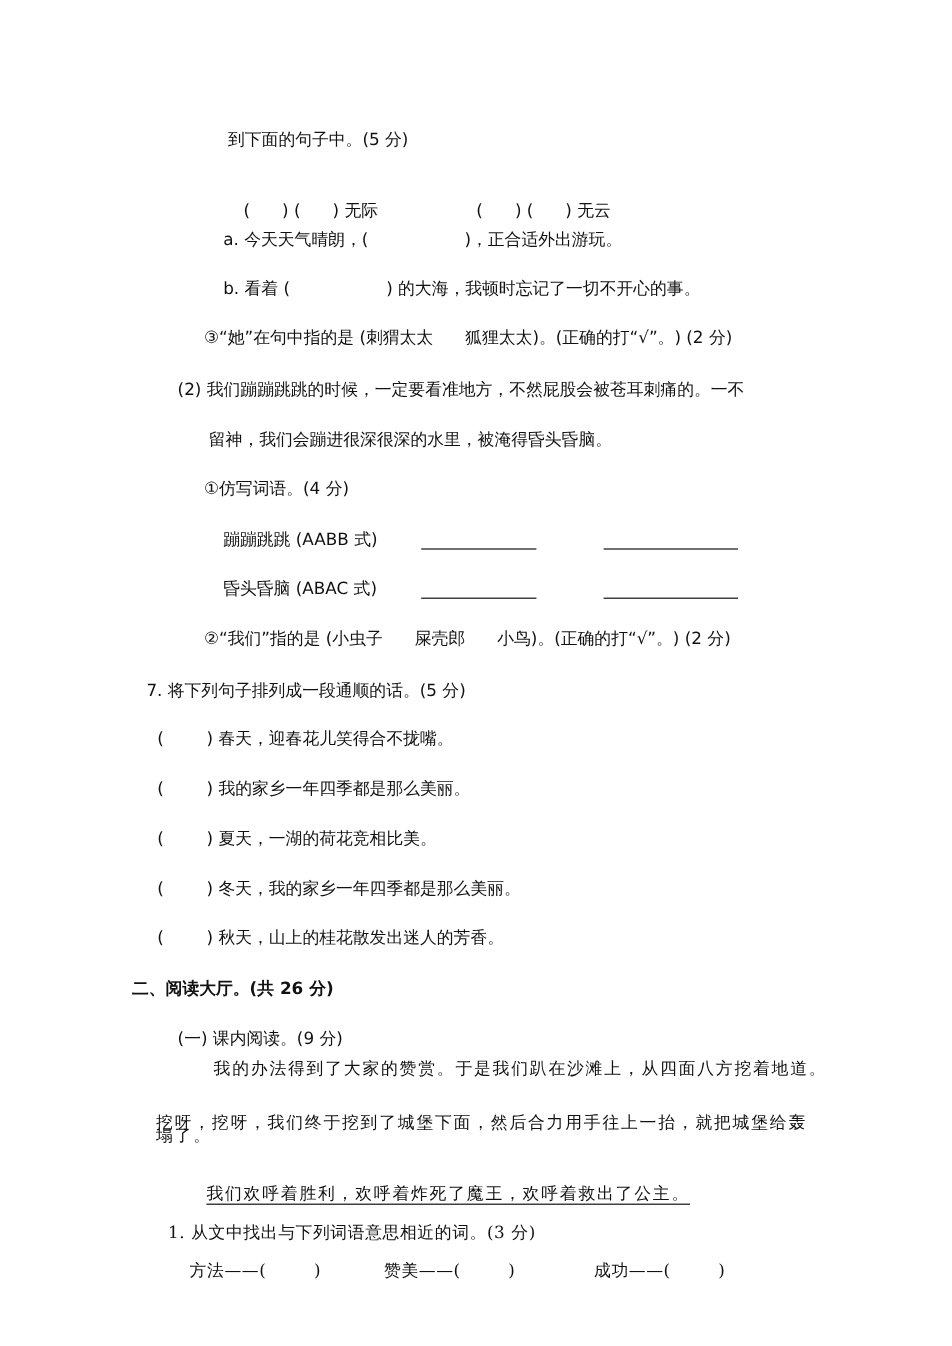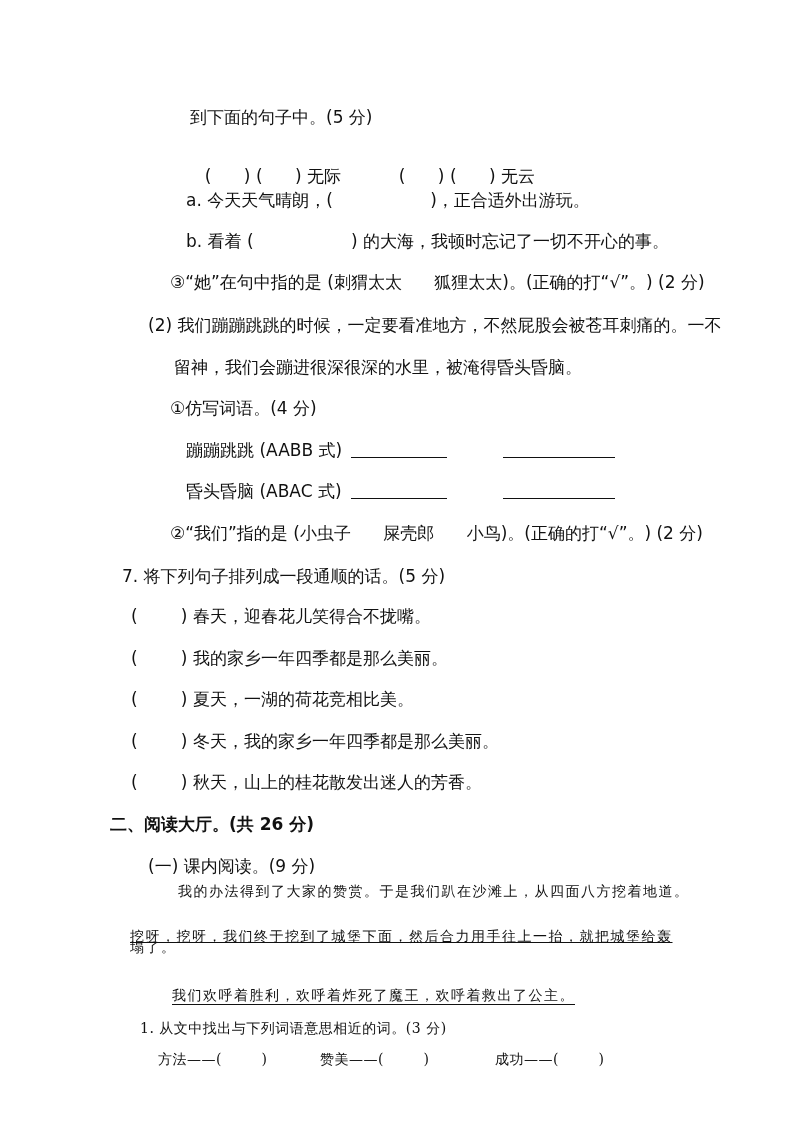--- a/index.html
+++ b/index.html
@@ -1,21 +1,21 @@
 <!DOCTYPE html>
 <html><head>
 <meta charset="utf-8">
 <style>
   html, body { margin: 0; padding: 0; background: #ffffff; }
   body {
     width: 793px; height: 1122px; position: relative; overflow: hidden;
     font-family: "DejaVu Sans", "Liberation Sans", sans-serif;
     color: #111111;
   }
-  .ln { position: absolute; white-space: pre; font-size: 17px; line-height: 18px; }
+  .ln { position: absolute; white-space: pre; font-size: 14px; line-height: 18px; }
   .serif { font-family: "DejaVu Serif", "Liberation Serif", serif; font-size: 14px; letter-spacing: 1.5px; }
   .bold { font-weight: bold; }
   .blank { position: absolute; height: 0; border-top: 1px solid #111; }
   .ul { text-decoration: underline; text-underline-offset: 4px; font-family: Liberation Mono, monospace; }
 </style>
 </head>
 <body>
 
 <div class="ln" style="left:190px; top:108px;">到下面的句子中。(5 分)</div>
 
@@ -49,21 +49,21 @@
 <div class="ln" style="left:131px; top:607px;"><span>(        )</span> <span>春天，迎春花儿笑得合不拢嘴。</span></div>
 <div class="ln" style="left:131px; top:649px;"><span>(        )</span> <span>我的家乡一年四季都是那么美丽。</span></div>
 <div class="ln" style="left:131px; top:690px;"><span>(        )</span> <span>夏天，一湖的荷花竞相比美。</span></div>
 <div class="ln" style="left:131px; top:732px;"><span>(        )</span> <span>冬天，我的家乡一年四季都是那么美丽。</span></div>
 <div class="ln" style="left:131px; top:773px;"><span>(        )</span> <span>秋天，山上的桂花散发出迷人的芳香。</span></div>
 
 <div class="ln bold" style="left:110px; top:815px;">二、阅读大厅。(共 26 分)</div>
 <div class="ln" style="left:148px; top:857px;">(一) 课内阅读。(9 分)</div>
 
 <div class="ln serif" style="left:178px; top:882px;">我的办法得到了大家的赞赏。于是我们趴在沙滩上，从四面八方挖着地道。</div>
-<div class="ln serif" style="left:130px; top:927px;text-decoration:underline;">挖呀，挖呀，我们终于挖到了城堡下面，然后合力用手往上一抬，就把城堡给轰</div>
+<div class="ln serif" style="left:130px; top:927px;">挖呀，挖呀，我们终于挖到了城堡下面，然后合力用手往上一抬，就把城堡给轰</div>
 <div class="ln serif" style="left:130px; top:938px;">塌了。</div>
 <div class="ln serif ul" style="left:172px; top:987px;">我们欢呼着胜利，欢呼着炸死了魔王，欢呼着救出了公主。</div>
 
 <div class="ln serif" style="left:140px; top:1019px; letter-spacing:0.5px;">1. 从文中找出与下列词语意思相近的词。(3 分)</div>
 
 <div class="ln serif" style="left:158px; top:1050px; letter-spacing:0.5px;"><span>方法——</span><span>(        )</span></div>
 <div class="ln serif" style="left:320px; top:1050px; letter-spacing:0.5px;"><span>赞美——</span><span>(        )</span></div>
 <div class="ln serif" style="left:495px; top:1050px; letter-spacing:0.5px;"><span>成功——</span><span>(        )</span></div>
 
 </body></html>

